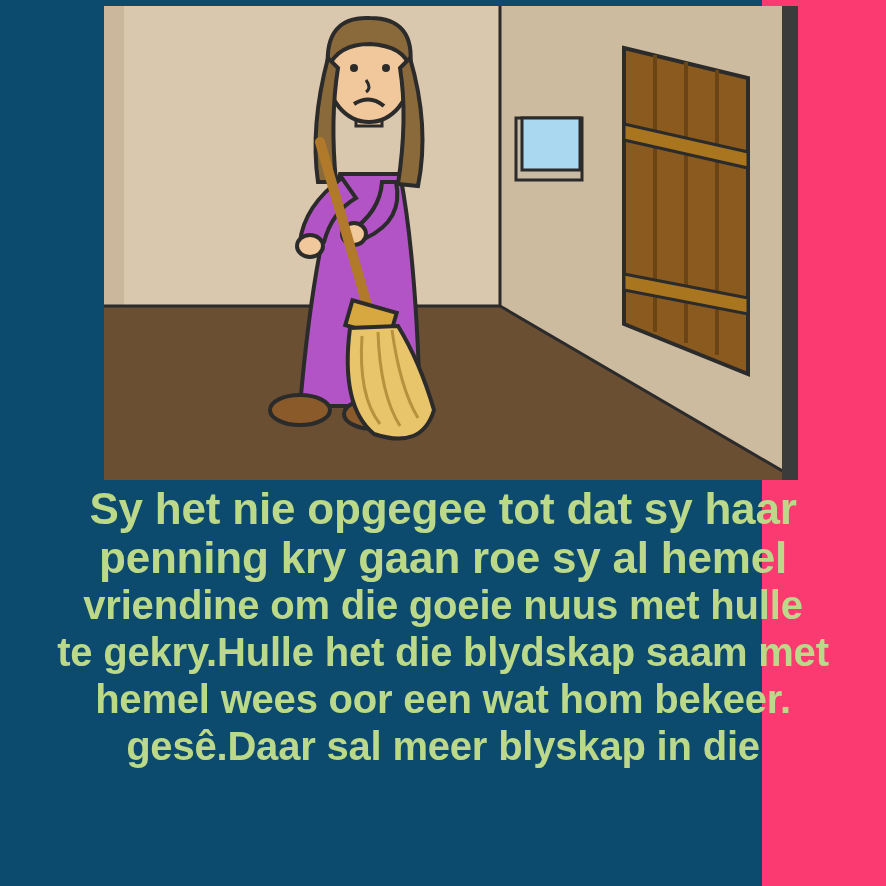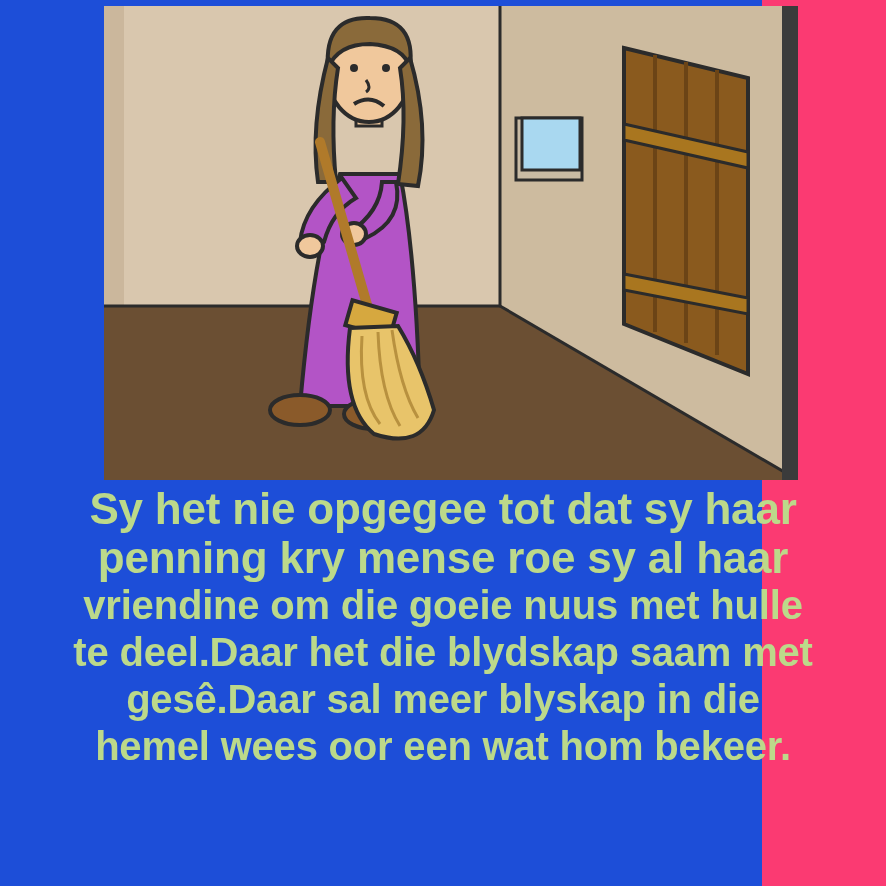--- a/index.html
+++ b/index.html
@@ -10,21 +10,21 @@
     width: 886px;
     height: 886px;
     background: #fb3a72;
     font-family: "Liberation Sans", sans-serif;
     overflow: hidden;
   }
   #slide {
     position: relative;
     width: 762px;
     height: 886px;
-    background: #1d4ed8;
+    background: #0c4a6e;
     box-sizing: border-box;
   }
 
   
   #illustration {
     position: absolute;
     left: 104px;
     top: 6px;
     width: 694px;
     height: 474px;
@@ -132,20 +132,20 @@
         <path d="M246 322 Q236 400 270 428 Q318 444 330 404 Q316 356 294 320 Z" fill="#e8c46a" stroke="#2b2b2b" stroke-width="4"></path>
         <path d="M258 330 Q254 390 276 418" fill="none" stroke="#b8913f" stroke-width="3"></path>
         <path d="M274 326 Q276 388 296 420" fill="none" stroke="#b8913f" stroke-width="3"></path>
         <path d="M288 324 Q296 382 314 412" fill="none" stroke="#b8913f" stroke-width="3"></path>
       </g>
     </svg>
   </div>
 
   <div id="caption">
     <div class="cap-line big">Sy het nie opgegee tot dat sy  haar</div>
-    <div class="cap-line big">penning kry mense roe sy al haar</div>
+    <div class="cap-line big">penning kry gaan roe sy al hemel</div>
     <div class="cap-line sm">vriendine om die goeie nuus met hulle</div>
-    <div class="cap-line sm">te deel.Daar het die blydskap saam met</div>
+    <div class="cap-line sm">te gekry.Hulle het die blydskap saam met</div>
+    <div class="cap-line sm">hemel wees oor een wat hom bekeer.</div>
     <div class="cap-line sm">gesê.Daar sal meer blyskap in die</div>
-    <div class="cap-line sm">hemel wees oor een wat hom bekeer.</div>
   </div>
 
 </div>
 
 </body></html>

